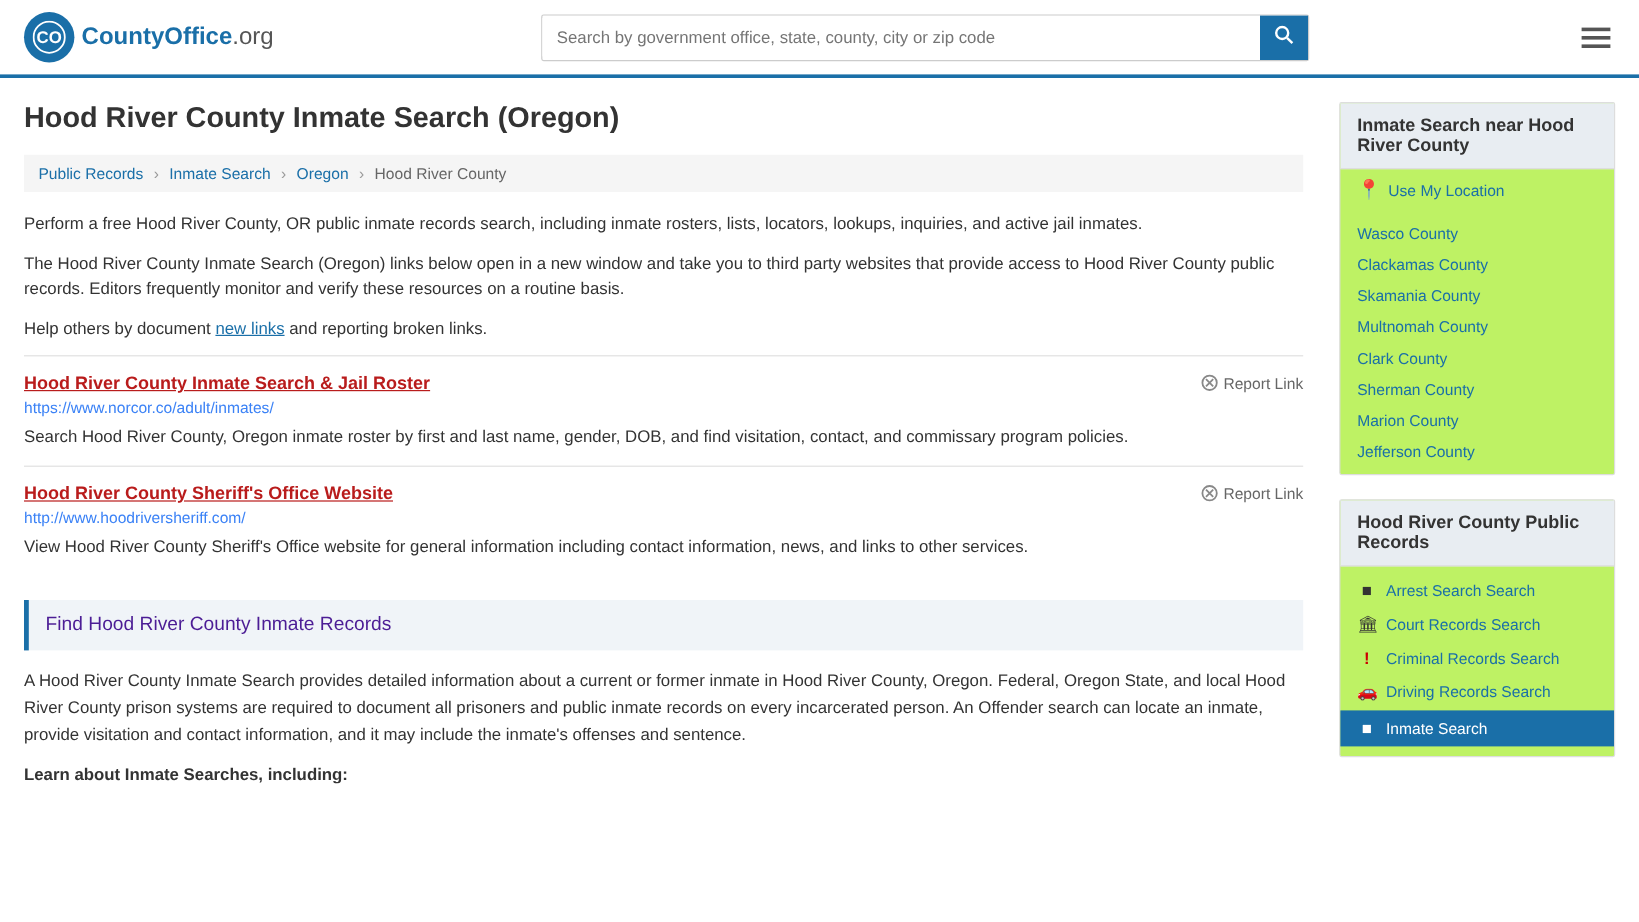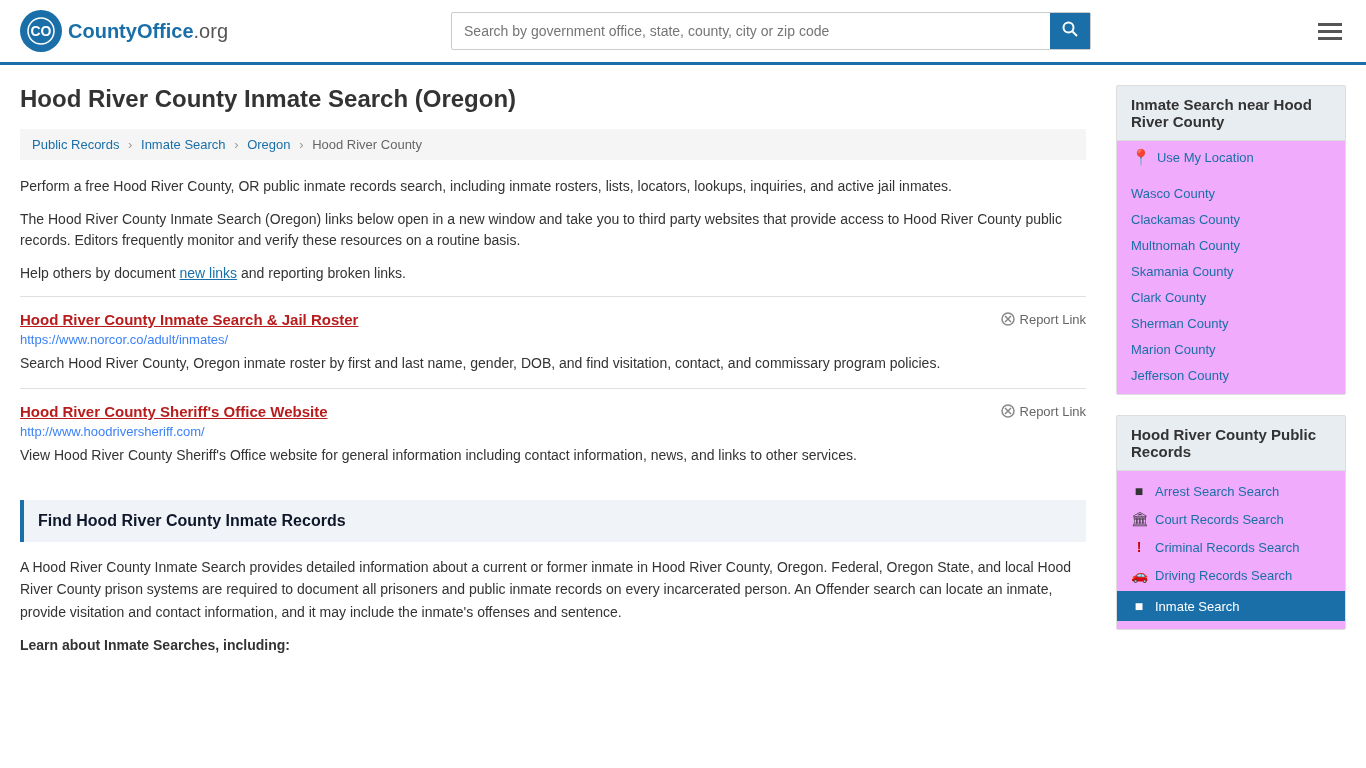--- a/index.html
+++ b/index.html
@@ -169,40 +169,40 @@
 
     
     .section-box {
       background: #f0f4f8;
       border-left: 4px solid #1a6fa8;
       padding: 12px 14px;
       margin: 20px 0 14px 0;
     }
     .section-box h2 {
       font-size: 16px;
-      font-weight: bold;
-      color: #0f172a;
+      font-weight: normal;
+      color: #4c1d95;
       margin: 0;
     }
 
     .section-body {
       font-size: 14px;
       line-height: 1.6;
       color: #333;
       margin-bottom: 12px;
     }
     .learn-title {
       font-size: 14px;
       font-weight: bold;
       margin-top: 14px;
     }
 
     
     .sidebar-box {
-      background: #f0abfc;
+      background: #bef264;
       border: 1px solid #ddd;
       margin-bottom: 20px;
       border-radius: 2px;
     }
     .sidebar-header {
       background: #e8edf2;
       padding: 10px 14px;
       font-size: 15px;
       font-weight: bold;
       color: #333;
@@ -370,24 +370,24 @@
         <a href="#">Use My Location</a>
       </div>
       <ul class="sidebar-list">
         <li>
           <a href="#">Wasco County</a>
         </li>
         <li>
           <a href="#">Clackamas County</a>
         </li>
         <li>
+          <a href="#">Skamania County</a>
+        </li>
+        <li>
           <a href="#">Multnomah County</a>
-        </li>
-        <li>
-          <a href="#">Skamania County</a>
         </li>
         <li>
           <a href="#">Clark County</a>
         </li>
         <li>
           <a href="#">Sherman County</a>
         </li>
         <li>
           <a href="#">Marion County</a>
         </li>

